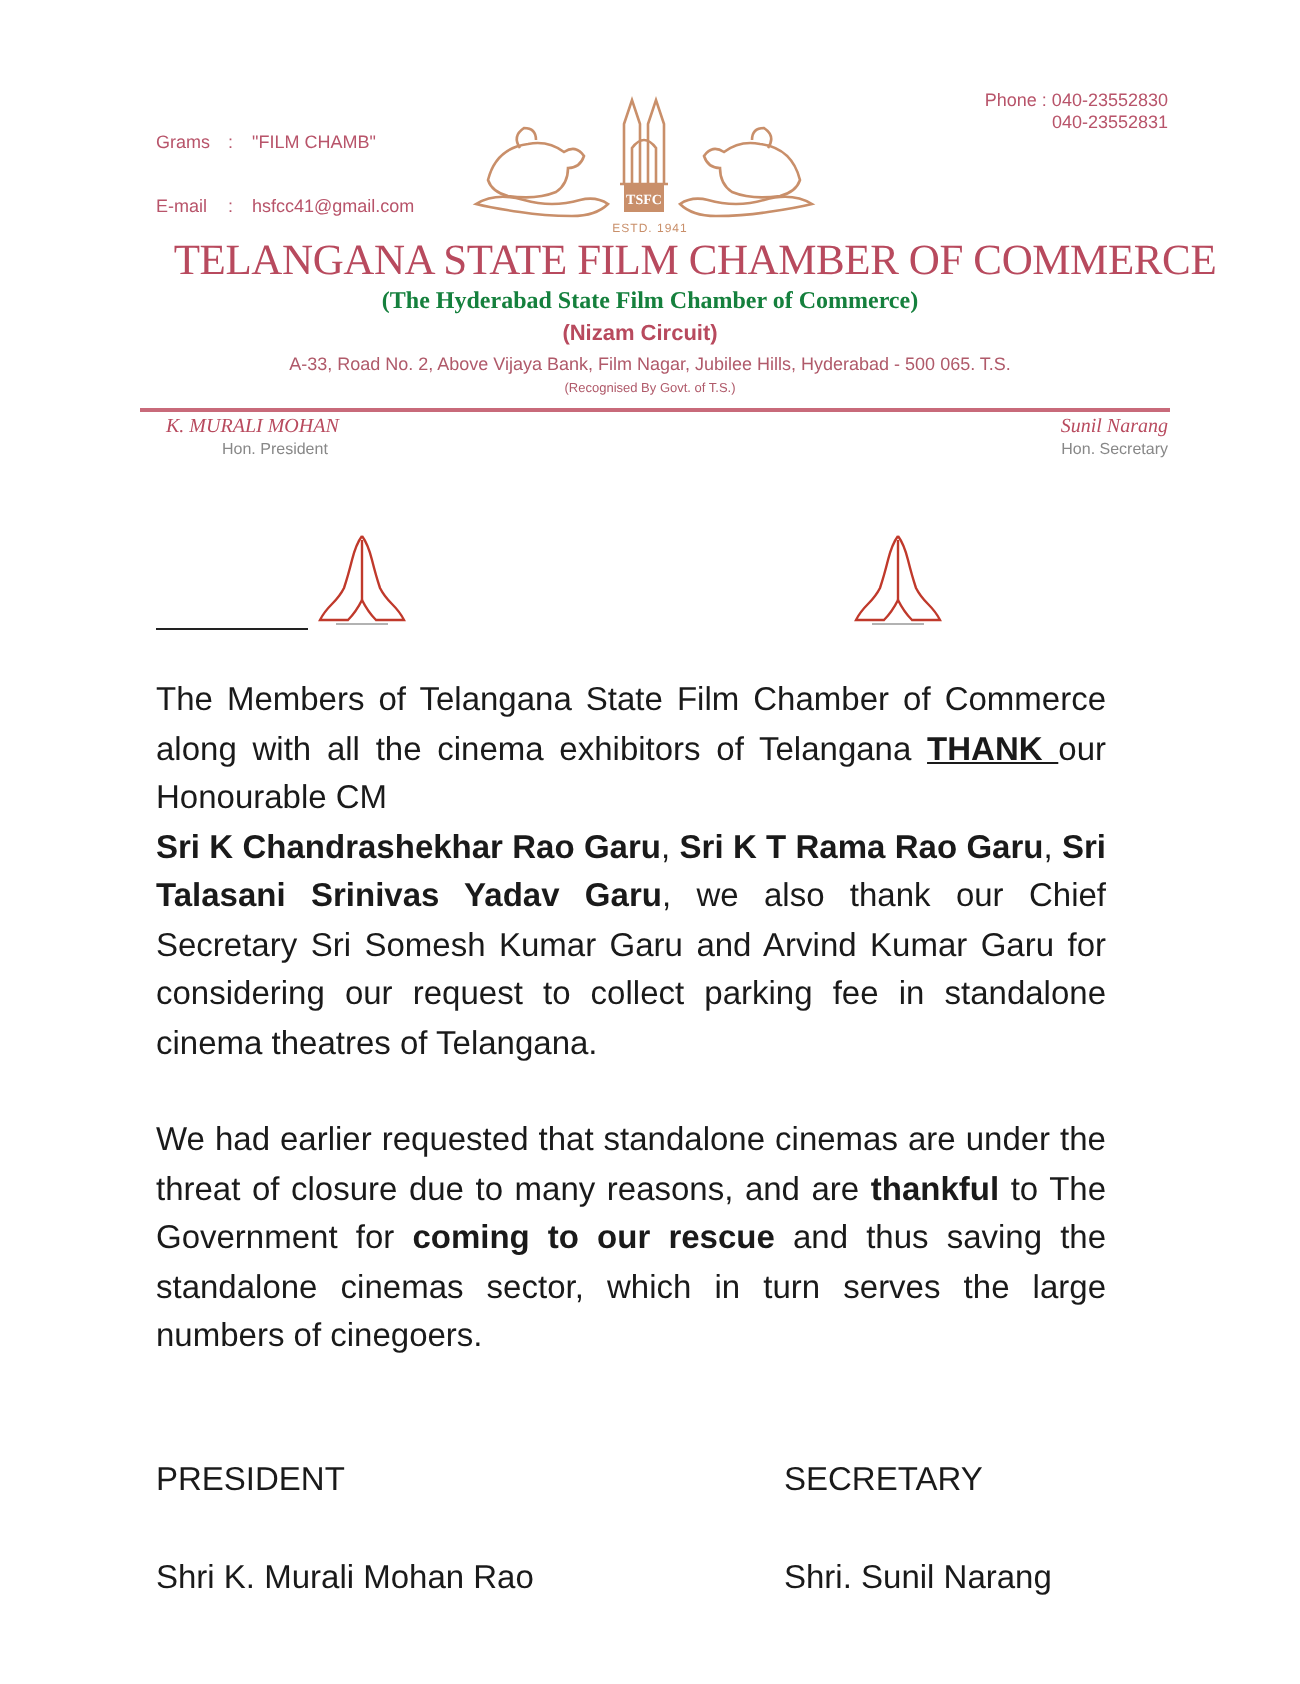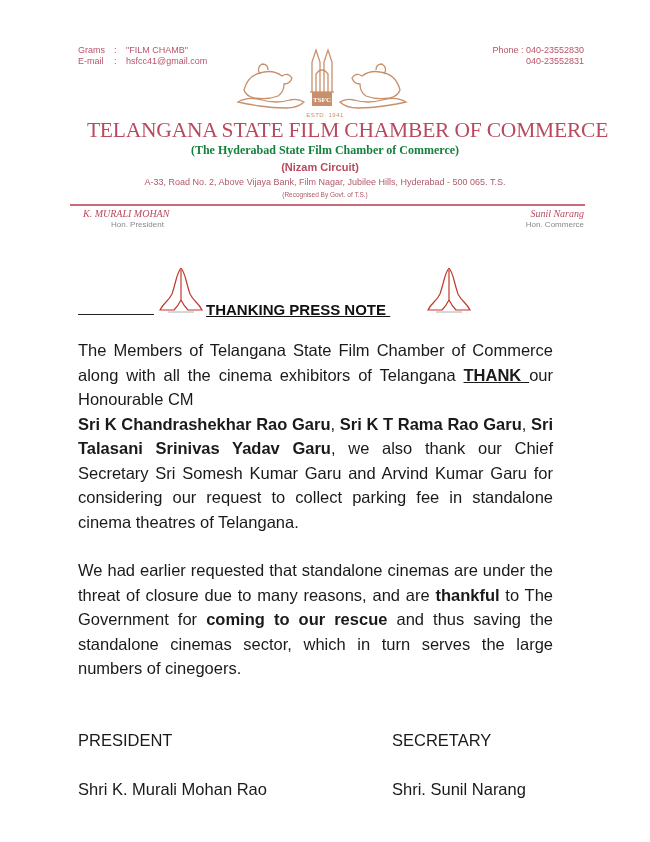--- a/index.html
+++ b/index.html
@@ -3,21 +3,21 @@
 <meta charset="utf-8">
 <style>
   html, body { margin: 0; padding: 0; }
   body {
     width: 650px; height: 842px; background: #ffffff; position: relative; overflow: hidden;
     font-family: "Liberation Sans", "DejaVu Sans", sans-serif; color: #1a1a1a;
   }
   .abs { position: absolute; }
   .small-contact { font-size: 9px; line-height: 11px; color: #b8546a; }
   .contact-left { left: 78px; top: 45px; }
-  .contact-left .row { display: flex; }
+  .contact-left .row { display: flex; margin-top: 21px; }
   .contact-left .lbl { width: 36px; }
   .contact-left .sep { width: 12px; }
   .contact-right { right: 66px; top: 45px; text-align: right; }
   .logo { left: 232px; top: 40px; width: 180px; height: 76px; }
   .estd { left: 0; right: 0; top: 112px; text-align: center; font-size: 6px; color: #c98f6a; letter-spacing: 0.5px; }
   .title { left: 0; right: 0; top: 118px; text-align: center; font-family: "Liberation Serif", "DejaVu Serif", serif; font-size: 21.5px; color: #b84a5e; letter-spacing: -0.2px; margin-left: 45px; }
   .subtitle { left: 0; right: 0; top: 143px; text-align: center; font-family: "Liberation Serif", "DejaVu Serif", serif; font-weight: bold; font-size: 12px; color: #15803d; }
   .nizam { left: 0; right: 10px; top: 161px; text-align: center; font-weight: bold; font-size: 11px; color: #b84a5e; }
   .address { left: 0; right: 0; top: 177px; text-align: center; font-size: 9px; color: #b05a6a; }
   .recog { left: 0; right: 0; top: 191px; text-align: center; font-size: 6.5px; color: #b05a6a; }
@@ -92,36 +92,35 @@
 <div class="abs address">A-33, Road No. 2, Above Vijaya Bank, Film Nagar, Jubilee Hills, Hyderabad - 500 065. T.S.</div>
 <div class="abs recog">(Recognised By Govt. of T.S.)</div>
 <div class="abs hr-line"></div>
 
 <div class="abs officer-left">
   <div class="officer-name">K. MURALI MOHAN</div>
   <div class="officer-role">Hon. President</div>
 </div>
 <div class="abs officer-right">
   <div class="officer-name">Sunil Narang</div>
-  <div class="officer-role">Hon. Commerce</div>
+  <div class="officer-role">Hon. Secretary</div>
 </div>
 
 <div class="abs note-heading-wrap">
   <div class="blank-line"></div>
   <div class="hands left">
     <svg width="46" height="48" viewBox="0 0 46 48">
       <g fill="none" stroke="#c0392b" stroke-width="1.2">
         <path d="M23 2 q-3 4 -5 12 q-2 8 -4 14 q-2 4 -6 8 q-4 4 -6 8 h14 q4 -4 7 -10"></path>
         <path d="M23 2 q3 4 5 12 q2 8 4 14 q2 4 6 8 q4 4 6 8 h-14 q-4 -4 -7 -10"></path>
         <path d="M23 4 V34"></path>
         <path d="M10 46 h26" stroke-width="0.8" stroke="#999"></path>
       </g>
     </svg>
   </div>
-  <div class="heading">THANKING PRESS NOTE </div>
   <div class="hands right">
     <svg width="46" height="48" viewBox="0 0 46 48">
       <g fill="none" stroke="#c0392b" stroke-width="1.2">
         <path d="M23 2 q-3 4 -5 12 q-2 8 -4 14 q-2 4 -6 8 q-4 4 -6 8 h14 q4 -4 7 -10"></path>
         <path d="M23 2 q3 4 5 12 q2 8 4 14 q2 4 6 8 q4 4 6 8 h-14 q-4 -4 -7 -10"></path>
         <path d="M23 4 V34"></path>
         <path d="M10 46 h26" stroke-width="0.8" stroke="#999"></path>
       </g>
     </svg>
   </div>

